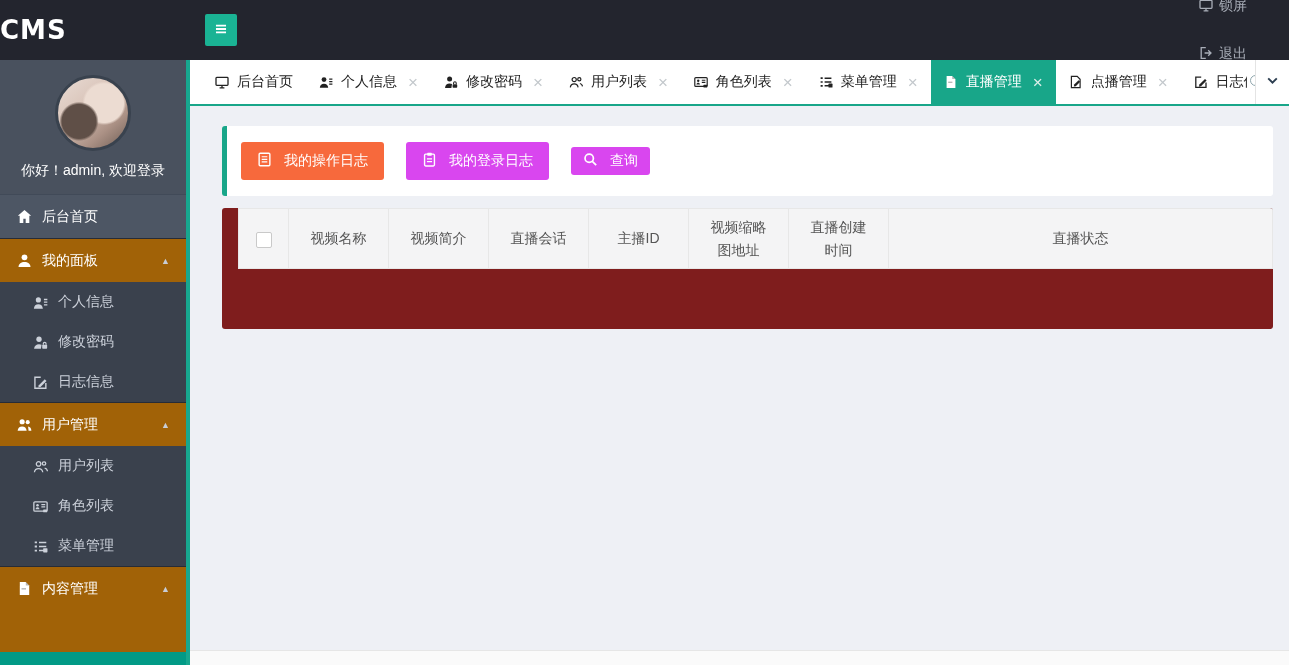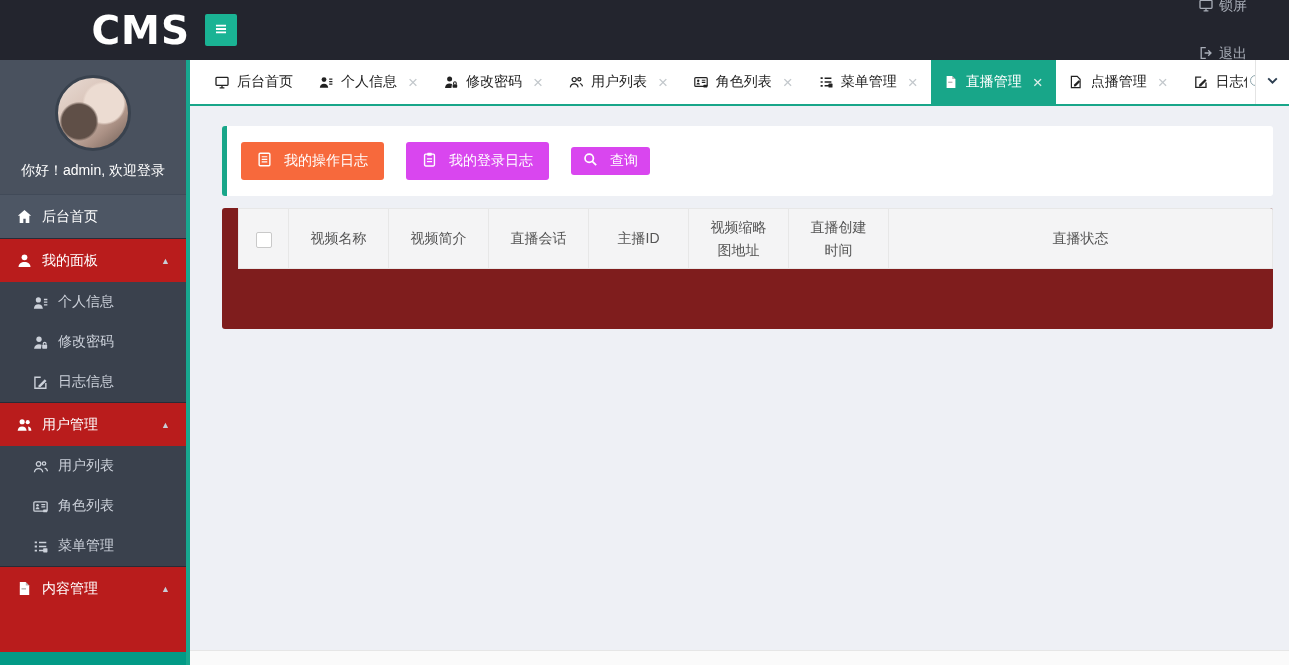--- a/index.html
+++ b/index.html
@@ -1,30 +1,30 @@
 <!DOCTYPE html>
 <html><head>
 <meta charset="utf-8">
 <style>
   * { margin:0; padding:0; box-sizing:border-box; }
   html,body { width:1289px; height:665px; overflow:hidden; }
   body { font-family:"Liberation Sans", sans-serif; background:#eef0f5; font-size:14px; }
 
   
   .topbar { height:60px; background:#23252e; display:flex; align-items:center; }
-  .logo { width:190px; text-align:right; color:#fff; font-size:39px; font-weight:bold; letter-spacing:1px; font-family:"DejaVu Sans", sans-serif; }
+  .logo { width:190px; text-align:left; color:#fff; font-size:26px; font-weight:bold; letter-spacing:1px; font-family:"DejaVu Sans", sans-serif; }
   .hamburger { width:32px; height:32px; background:#1ab394; border:none; border-radius:2px; margin-left:15px; display:flex; align-items:center; justify-content:center; cursor:pointer; }
   .topbar-right { margin-left:auto; display:flex; gap:30px; padding-right:42px; color:#a9aeb8;flex-direction:column; }
   .topbar-link { display:flex; align-items:center; gap:6px; cursor:pointer; }
 
   
   .shell { display:flex; height:605px; }
 
   
-  .sidebar { width:190px; background:#b91c1c; border-right:4px solid #17a78f; display:flex; flex-direction:column; flex:none; }
+  .sidebar { width:190px; background:#a16207; border-right:4px solid #17a78f; display:flex; flex-direction:column; flex:none; }
   .profile { height:134px; background:#49515e; display:flex; flex-direction:column; align-items:center; justify-content:center; }
   .avatar { width:76px; height:76px; border-radius:50%; border:3px solid #39424e; flex:none;
             background:
               radial-gradient(circle at 30% 62%, #5f4f47 0 26%, rgba(95,79,71,0) 30%),
               radial-gradient(circle at 66% 36%, #ecdcd2 0 30%, rgba(236,220,210,0) 34%),
               linear-gradient(140deg,#e9dcd5 0%,#d9c4b9 40%,#ab9185 72%,#6d5c54 100%); }
   .greeting { color:#fff; margin-top:11px; }
   .menu-item { display:flex; align-items:center; color:#fff; cursor:pointer; flex:none; }
   .menu-item.highlight { height:44px; padding:0 16px; background:#4d5664; border-top:1px solid #414a58; }
   .menu-item.group { height:44px; padding:0 16px; border-top:1px solid #272c37; }

